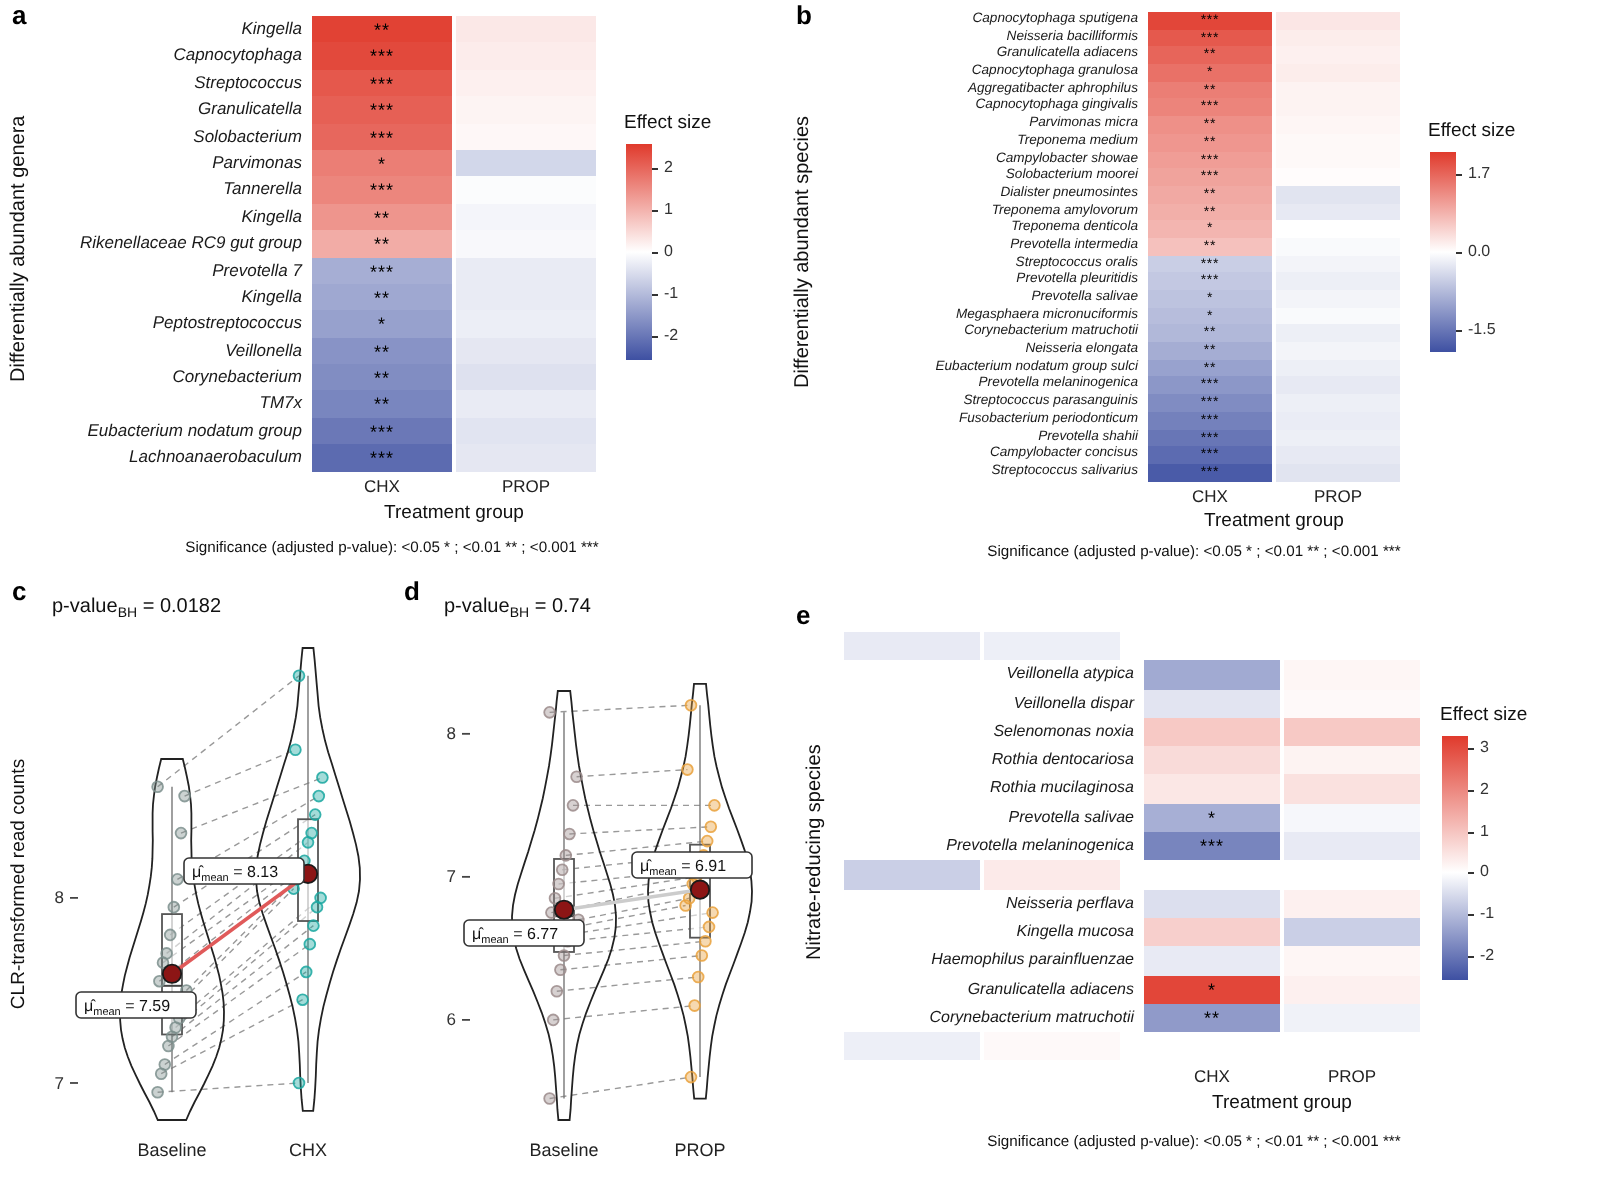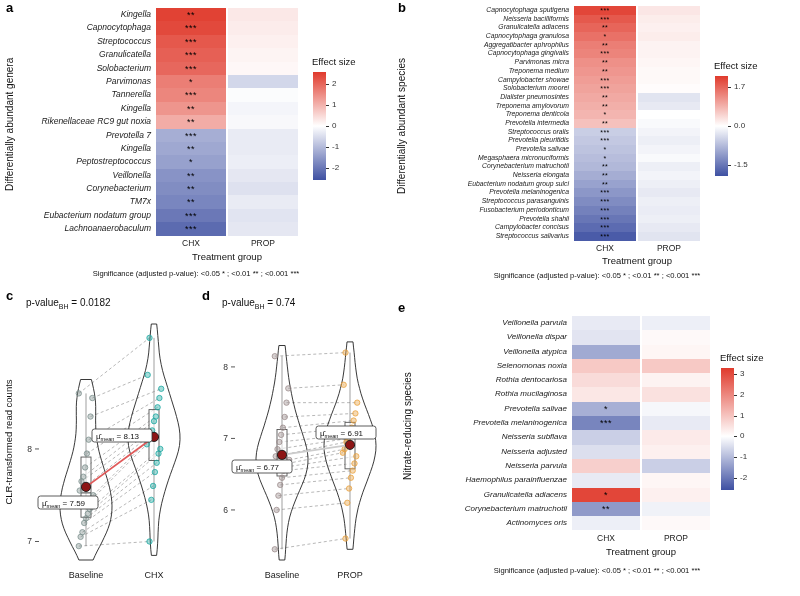--- a/index.html
+++ b/index.html
@@ -96,21 +96,21 @@
         <div class="hcell c2" style="background: rgb(251, 252, 253);"></div>
       </div>
       <div class="hrow">
         <div class="hlabel">Kingella</div>
         <div class="hcell" style="background: rgb(238, 149, 141);">
           <span class="sig">**</span>
         </div>
         <div class="hcell c2" style="background: rgb(244, 245, 250);"></div>
       </div>
       <div class="hrow">
-        <div class="hlabel">Rikenellaceae RC9 gut noxia</div>
+        <div class="hlabel">Rikenellaceae RC9 gut group</div>
         <div class="hcell" style="background: rgb(242, 172, 166);">
           <span class="sig">**</span>
         </div>
         <div class="hcell c2" style="background: rgb(248, 248, 251);"></div>
       </div>
       <div class="hrow">
         <div class="hlabel">Prevotella 7</div>
         <div class="hcell" style="background: rgb(166, 174, 212);">
           <span class="sig">***</span>
         </div>
@@ -557,41 +557,40 @@
       <rect x="118" y="138" width="60" height="13" rx="2.5" fill="#fff" stroke="#333" stroke-width="0.8"></rect>
       <text x="122" y="147.7" font-size="8" fill="#111"><tspan>μ̂</tspan><tspan font-size="5.5" dy="2">mean</tspan><tspan dy="-2"> = 6.91</tspan></text>
       <text x="84" y="290" font-size="9" fill="#222" text-anchor="middle">Baseline</text>
       <text x="152" y="290" font-size="9" fill="#222" text-anchor="middle">PROP</text>
     </svg>
 
   <div class="plabel" style="left:398px;top:300px">e</div>
   <div class="vtitle" style="left:402px;top:318px;height:216px">Nitrate-reducing species</div>
   <div id="hm-e" class="hm" style="left:422px;top:316px">
       <div class="hrow">
-        <div class="hlabel">Veillonella parvula</div>
         <div class="hcell" style="background: rgb(232, 234, 244);">
           <span class="sig"></span>
         </div>
         <div class="hcell c2" style="background: rgb(237, 239, 247);"></div>
+      </div>
+      <div class="hrow">
+        <div class="hlabel">Veillonella atypica</div>
+        <div class="hcell" style="background: rgb(161, 170, 210);">
+          <span class="sig"></span>
+        </div>
+        <div class="hcell c2" style="background: rgb(254, 246, 245);"></div>
       </div>
       <div class="hrow">
         <div class="hlabel">Veillonella dispar</div>
         <div class="hcell" style="background: rgb(226, 228, 241);">
           <span class="sig"></span>
         </div>
         <div class="hcell c2" style="background: rgb(254, 249, 249);"></div>
       </div>
       <div class="hrow">
-        <div class="hlabel">Veillonella atypica</div>
-        <div class="hcell" style="background: rgb(161, 170, 210);">
-          <span class="sig"></span>
-        </div>
-        <div class="hcell c2" style="background: rgb(254, 246, 245);"></div>
-      </div>
-      <div class="hrow">
         <div class="hlabel">Selenomonas noxia</div>
         <div class="hcell" style="background: rgb(247, 201, 197);">
           <span class="sig"></span>
         </div>
         <div class="hcell c2" style="background: rgb(247, 201, 197);"></div>
       </div>
       <div class="hrow">
         <div class="hlabel">Rothia dentocariosa</div>
         <div class="hcell" style="background: rgb(249, 219, 217);">
           <span class="sig"></span>
@@ -613,35 +612,34 @@
         <div class="hcell c2" style="background: rgb(246, 247, 251);"></div>
       </div>
       <div class="hrow">
         <div class="hlabel">Prevotella melaninogenica</div>
         <div class="hcell" style="background: rgb(120, 133, 190);">
           <span class="sig">***</span>
         </div>
         <div class="hcell c2" style="background: rgb(232, 234, 244);"></div>
       </div>
       <div class="hrow">
-        <div class="hlabel">Neisseria subflava</div>
         <div class="hcell" style="background: rgb(202, 207, 230);">
           <span class="sig"></span>
         </div>
         <div class="hcell c2" style="background: rgb(252, 234, 233);"></div>
       </div>
       <div class="hrow">
-        <div class="hlabel">Neisseria adjusted</div>
+        <div class="hlabel">Neisseria perflava</div>
         <div class="hcell" style="background: rgb(220, 223, 238);">
           <span class="sig"></span>
         </div>
         <div class="hcell c2" style="background: rgb(253, 240, 239);"></div>
       </div>
       <div class="hrow">
-        <div class="hlabel">Neisseria parvula</div>
+        <div class="hlabel">Kingella mucosa</div>
         <div class="hcell" style="background: rgb(247, 207, 204);">
           <span class="sig"></span>
         </div>
         <div class="hcell c2" style="background: rgb(202, 207, 230);"></div>
       </div>
       <div class="hrow">
         <div class="hlabel">Haemophilus parainfluenzae</div>
         <div class="hcell" style="background: rgb(232, 234, 244);">
           <span class="sig"></span>
         </div>
@@ -655,21 +653,20 @@
         <div class="hcell c2" style="background: rgb(253, 240, 239);"></div>
       </div>
       <div class="hrow">
         <div class="hlabel">Corynebacterium matruchotii</div>
         <div class="hcell" style="background: rgb(144, 154, 201);">
           <span class="sig">**</span>
         </div>
         <div class="hcell c2" style="background: rgb(240, 242, 248);"></div>
       </div>
       <div class="hrow">
-        <div class="hlabel">Actinomyces oris</div>
         <div class="hcell" style="background: rgb(237, 239, 247);">
           <span class="sig"></span>
         </div>
         <div class="hcell c2" style="background: rgb(254, 249, 249);"></div>
       </div>
     </div>
   <div class="xlab" style="left:572px;top:533px;width:68px">CHX</div>
   <div class="xlab" style="left:642px;top:533px;width:68px">PROP</div>
   <div class="xtitle" style="left:572px;top:546px;width:138px">Treatment group</div>
   <div class="footer" style="left:394px;top:566px;width:406px">Significance (adjusted p-value): &lt;0.05 * ; &lt;0.01 ** ; &lt;0.001 ***</div>

